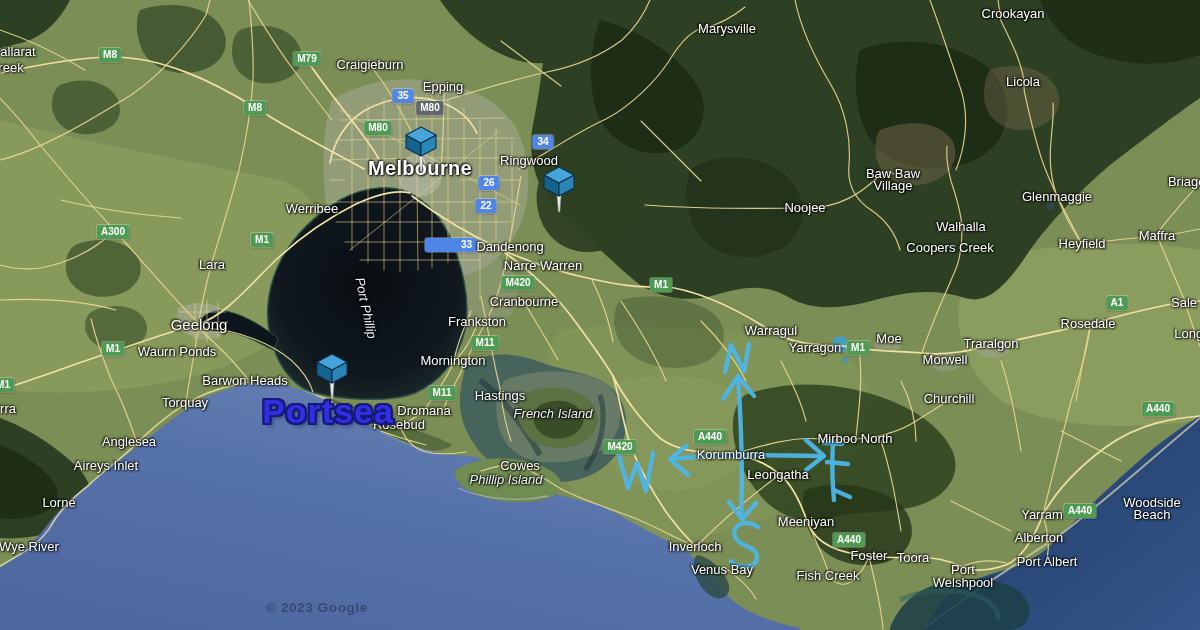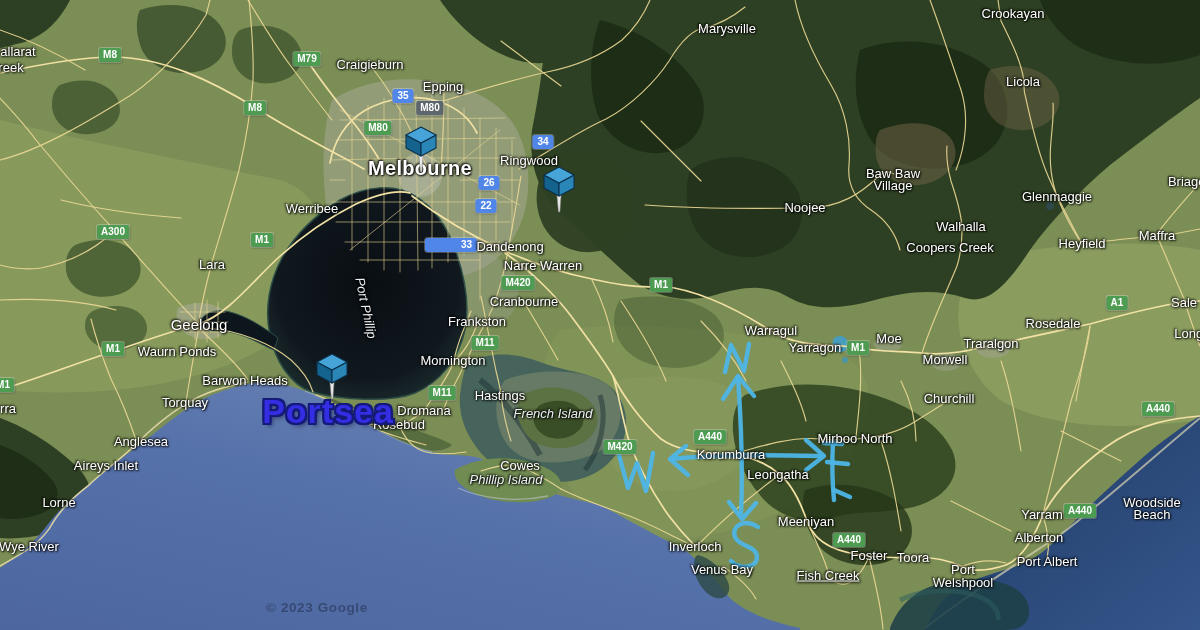--- a/index.html
+++ b/index.html
@@ -271,21 +271,21 @@
       <div class="place-label" style="left: 1013px; top: 13px;">Crookayan</div>
       <div class="place-label" style="left: 1023px; top: 81px;">Licola</div>
       <div class="place-label city" style="left: 420px; top: 168px;">Melbourne</div>
       <div class="place-label" style="left: 517px; top: 160px; padding-left: 24px;">Ringwood</div>
       <div class="place-label" style="left: 312px; top: 208px;">Werribee</div>
       <div class="place-label" style="left: 212px; top: 264px;">Lara</div>
       <div class="place-label town-lg" style="left: 199px; top: 324px;">Geelong</div>
       <div class="place-label" style="left: 177px; top: 351px;">Waurn Ponds</div>
       <div class="place-label" style="left: 245px; top: 380px;">Barwon Heads</div>
       <div class="place-label" style="left: 185px; top: 402px;">Torquay</div>
-      <div class="place-label" style="left: 141px; top: 441px;">Anglesea</div>
+      <div class="place-label" style="left: 129px; top: 441px;">Anglesea</div>
       <div class="place-label" style="left: 106px; top: 465px;">Aireys Inlet</div>
       <div class="place-label" style="left: 59px; top: 502px;">Lorne</div>
       <div class="place-label" style="left: 29px; top: 546px;">Wye River</div>
       <div class="place-label" style="left: 8px; top: 408px;">rra</div>
       <div class="place-label" style="left: 510px; top: 246px;">Dandenong</div>
       <div class="place-label" style="left: 543px; top: 265px;">Narre Warren</div>
       <div class="place-label" style="left: 524px; top: 301px;">Cranbourne</div>
       <div class="place-label" style="left: 477px; top: 321px;">Frankston</div>
       <div class="place-label" style="left: 453px; top: 360px;">Mornington</div>
       <div class="place-label" style="left: 500px; top: 395px;">Hastings</div>
@@ -297,41 +297,41 @@
       <div class="place-label" style="left: 889px; top: 338px;">Moe</div>
       <div class="place-label" style="left: 945px; top: 359px;">Morwell</div>
       <div class="place-label" style="left: 991px; top: 343px;">Traralgon</div>
       <div class="place-label" style="left: 949px; top: 398px;">Churchill</div>
       <div class="place-label" style="left: 855px; top: 438px;">Mirboo North</div>
       <div class="place-label" style="left: 731px; top: 454px;">Korumburra</div>
       <div class="place-label" style="left: 778px; top: 474px;">Leongatha</div>
       <div class="place-label" style="left: 806px; top: 521px;">Meeniyan</div>
       <div class="place-label" style="left: 695px; top: 546px;">Inverloch</div>
       <div class="place-label" style="left: 722px; top: 569px;">Venus Bay</div>
-      <div class="place-label" style="left: 828px; top: 575px; text-decoration: underline;">Fish Creek</div>
+      <div class="place-label" style="left: 828px; top: 575px;">Fish Creek</div>
       <div class="place-label" style="left: 869px; top: 555px;">Foster</div>
       <div class="place-label" style="left: 913px; top: 557px;">Toora</div>
       <div class="place-label" style="left: 963px; top: 569px;">Port</div>
       <div class="place-label" style="left: 963px; top: 582px;">Welshpool</div>
       <div class="place-label" style="left: 1047px; top: 561px;">Port Albert</div>
       <div class="place-label" style="left: 1039px; top: 537px;">Alberton</div>
       <div class="place-label" style="left: 1042px; top: 514px;">Yarram</div>
       <div class="place-label" style="left: 1152px; top: 502px;">Woodside</div>
       <div class="place-label" style="left: 1152px; top: 514px;">Beach</div>
       <div class="place-label" style="left: 805px; top: 207px;">Noojee</div>
       <div class="place-label" style="left: 893px; top: 173px;">Baw Baw</div>
       <div class="place-label" style="left: 893px; top: 185px;">Village</div>
       <div class="place-label" style="left: 961px; top: 226px;">Walhalla</div>
       <div class="place-label" style="left: 950px; top: 247px;">Coopers Creek</div>
       <div class="place-label" style="left: 1057px; top: 196px;">Glenmaggie</div>
       <div class="place-label" style="left: 1082px; top: 243px;">Heyfield</div>
       <div class="place-label" style="left: 1157px; top: 235px;">Maffra</div>
       <div class="place-label" style="left: 1199px; top: 181px;">Briagolong</div>
       <div class="place-label" style="left: 1184px; top: 302px;">Sale</div>
-      <div class="place-label" style="left: 1053px; top: 323px;">Rosedale</div>
+      <div class="place-label" style="left: 1088px; top: 323px;">Rosedale</div>
       <div class="place-label" style="left: 1200px; top: 333px;">Longford</div>
       <div class="place-label water" style="left: 366px; top: 308px; transform: translate(-50%, -50%) rotate(78deg);">Port Phillip</div>
       <div class="place-label water" style="left: 553px; top: 413px;">French Island</div>
       <div class="place-label water" style="left: 506px; top: 479px;">Phillip Island</div>
       <div class="shield shield--green" style="left: 110px; top: 55px;">M8</div>
       <div class="shield shield--green" style="left: 307px; top: 59px;">M79</div>
       <div class="shield shield--green" style="left: 255px; top: 108px;">M8</div>
       <div class="shield shield--dark" style="left: 430px; top: 108px;">M80</div>
       <div class="shield shield--green" style="left: 378px; top: 128px;">M80</div>
       <div class="shield shield--blue" style="left: 403px; top: 96px;">35</div>

